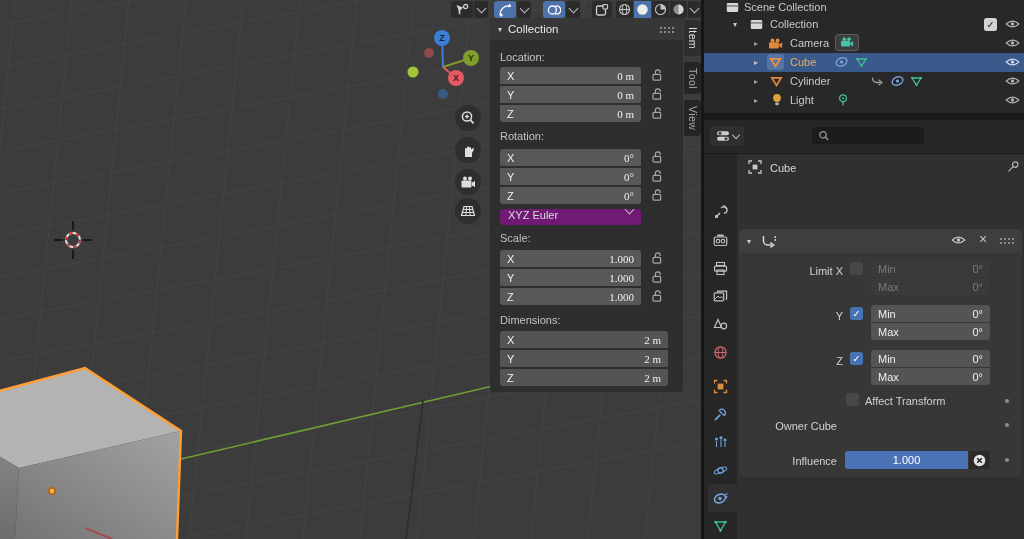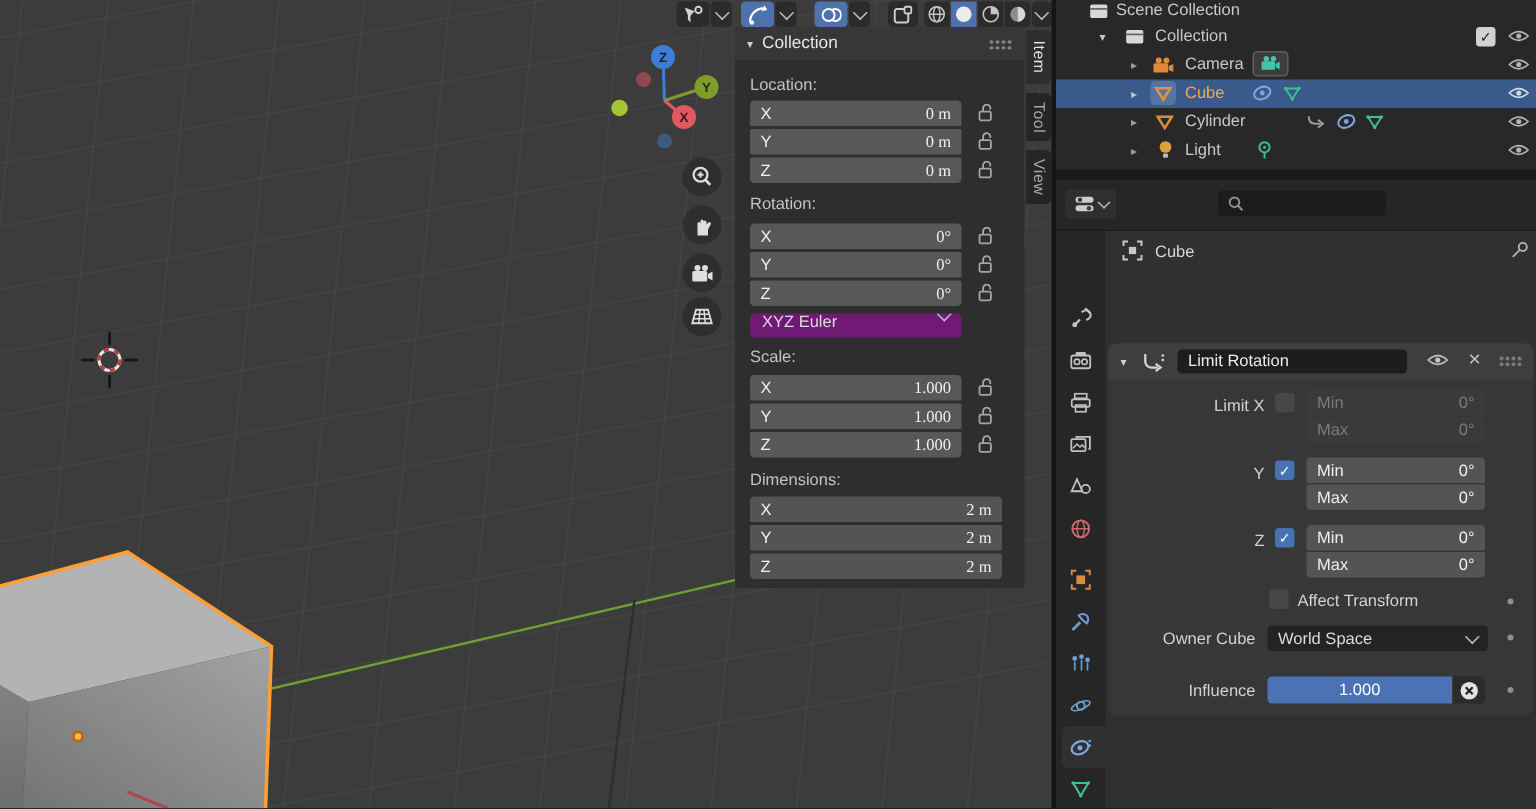--- a/index.html
+++ b/index.html
@@ -569,23 +569,20 @@
 
       <div class="abs" style="left:0;top:0;width:283px;height:24px;background:#3e3e3e;border-radius:5px 5px 0 0;">
         <span class="tri" style="left:8px;top:8px;color:#cdcdcd;">▾</span>
         <span class="abs" style="left:22px;top:5px;">
           <svg width="16" height="14" viewBox="0 0 16 14">
               <path d="M2.5 2 V7 a4 4 0 0 0 4 4 H11" fill="none" stroke="#d5d5d5" stroke-width="1.5"></path>
               <path d="M9.4 8.6 L12.8 11 L9.4 13.4" fill="none" stroke="#d5d5d5" stroke-width="1.4"></path>
               <circle cx="14.2" cy="3" r="0.9" fill="#d5d5d5"></circle>
               <circle cx="14.2" cy="6" r="0.9" fill="#d5d5d5"></circle>
             </svg></span>
-        <div class="abs" style="left:46px;top:4px;width:153px;height:16px;background:#1d1d1d;border-radius:3px;display:flex;align-items:center;padding:0 7px;box-sizing:border-box;color:#ececec;">
-          <span>Limit Rotation</span>
-        </div>
         <span class="abs" style="left:212px;top:6px;">
           <svg width="15" height="10" viewBox="0 0 15 10">
               <path d="M1.2 5 Q7.5 -0.8 13.8 5 Q7.5 10.8 1.2 5 Z" fill="none" stroke="#c5c5c5" stroke-width="1.1"></path>
               <circle cx="7.5" cy="5" r="1.7" fill="#c5c5c5"></circle>
             </svg></span>
         <span class="abs" style="left:240px;top:2px;font-size:14px;color:#c5c5c5;">×</span>
         <span class="abs drag-dots" style="left:260px;top:8px;"></span>
       </div>
 
       <span class="rlab" style="left:0;top:36px;width:104px;">Limit X</span>
@@ -623,24 +620,20 @@
       <div class="pfld" style="left:132px;top:139px;width:119px;height:17px;background:#545454;border-radius:1px 1px 3px 3px;color:#efefef;">
         <span>Max</span>
         <span class="val">0°</span>
         </div>
 
       <span class="abs cbx" style="left:107px;top:164px;background:#474747;"></span>
       <span class="abs" style="left:126px;top:166px;color:#d2d2d2;">Affect Transform</span>
       <span class="adot" style="left:266px;top:170px;"></span>
 
       <span class="rlab" style="left:0;top:191px;width:98px;">Owner Cube</span>
-      <div class="pfld" style="left:106px;top:188px;width:147px;height:17px;background:#232323;border-radius:3px;color:#dcdcdc;">
-        <span>World Space</span>
-        <span class="chev" style="margin-left:auto;"></span>
-        </div>
       <span class="adot" style="left:266px;top:194px;"></span>
 
       <span class="rlab" style="left:0;top:226px;width:98px;">Influence</span>
       <div class="pfld" style="left:106px;top:222px;width:123px;height:18px;background:#4a72b4;border-radius:3px 0 0 3px;color:#ffffff;justify-content:center;">
         <span>1.000</span>
         </div>
       <div class="abs" style="left:230px;top:222px;width:21px;height:18px;background:#2b2b2b;border-radius:0 3px 3px 0;display:flex;align-items:center;justify-content:center;">
         <svg width="13" height="13" viewBox="0 0 13 13">
             <circle cx="6.5" cy="6.5" r="5.8" fill="#e2e2e2"></circle>
             <path d="M4.2 4.2 L8.8 8.8 M8.8 4.2 L4.2 8.8" stroke="#222" stroke-width="1.5"></path>

